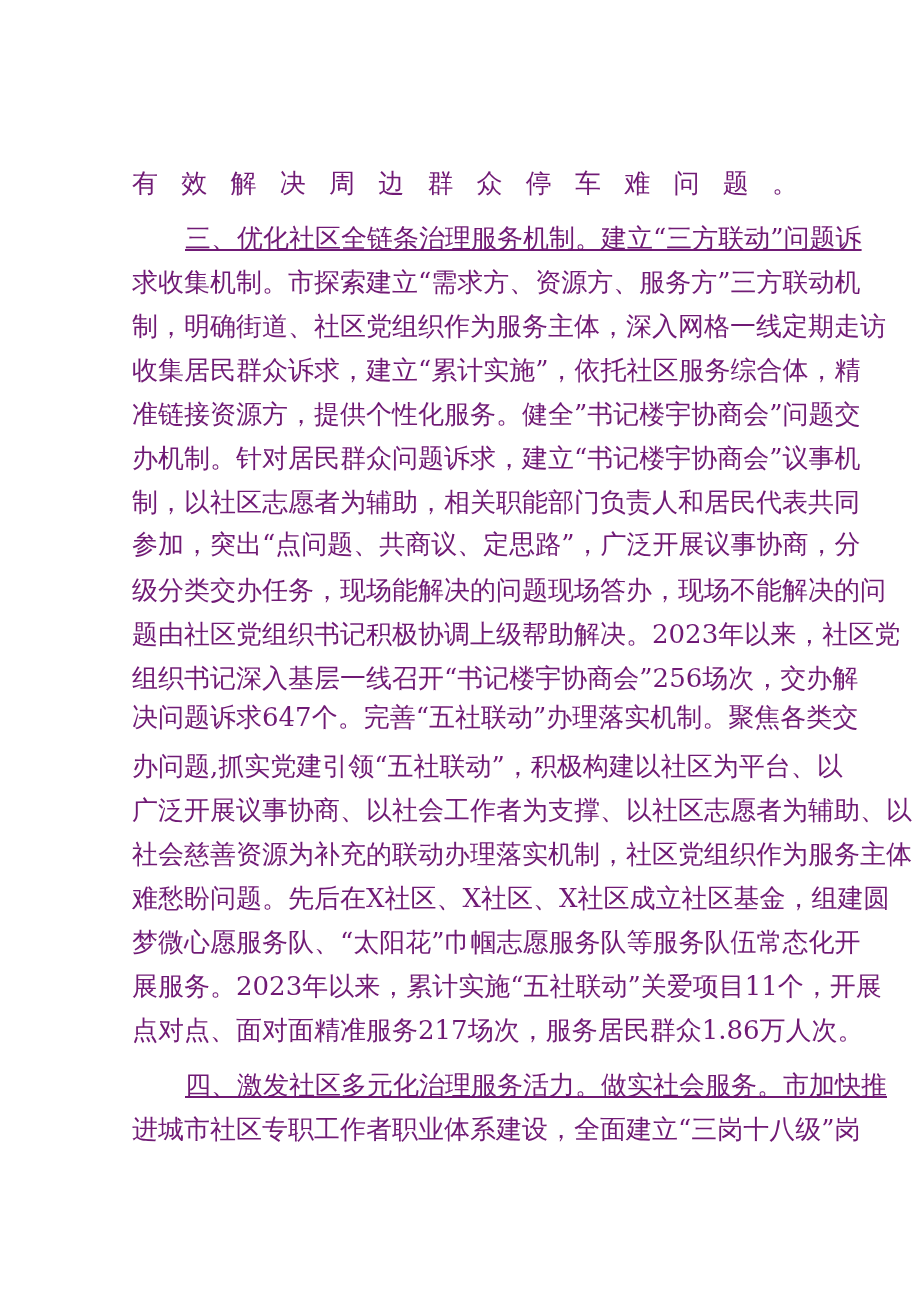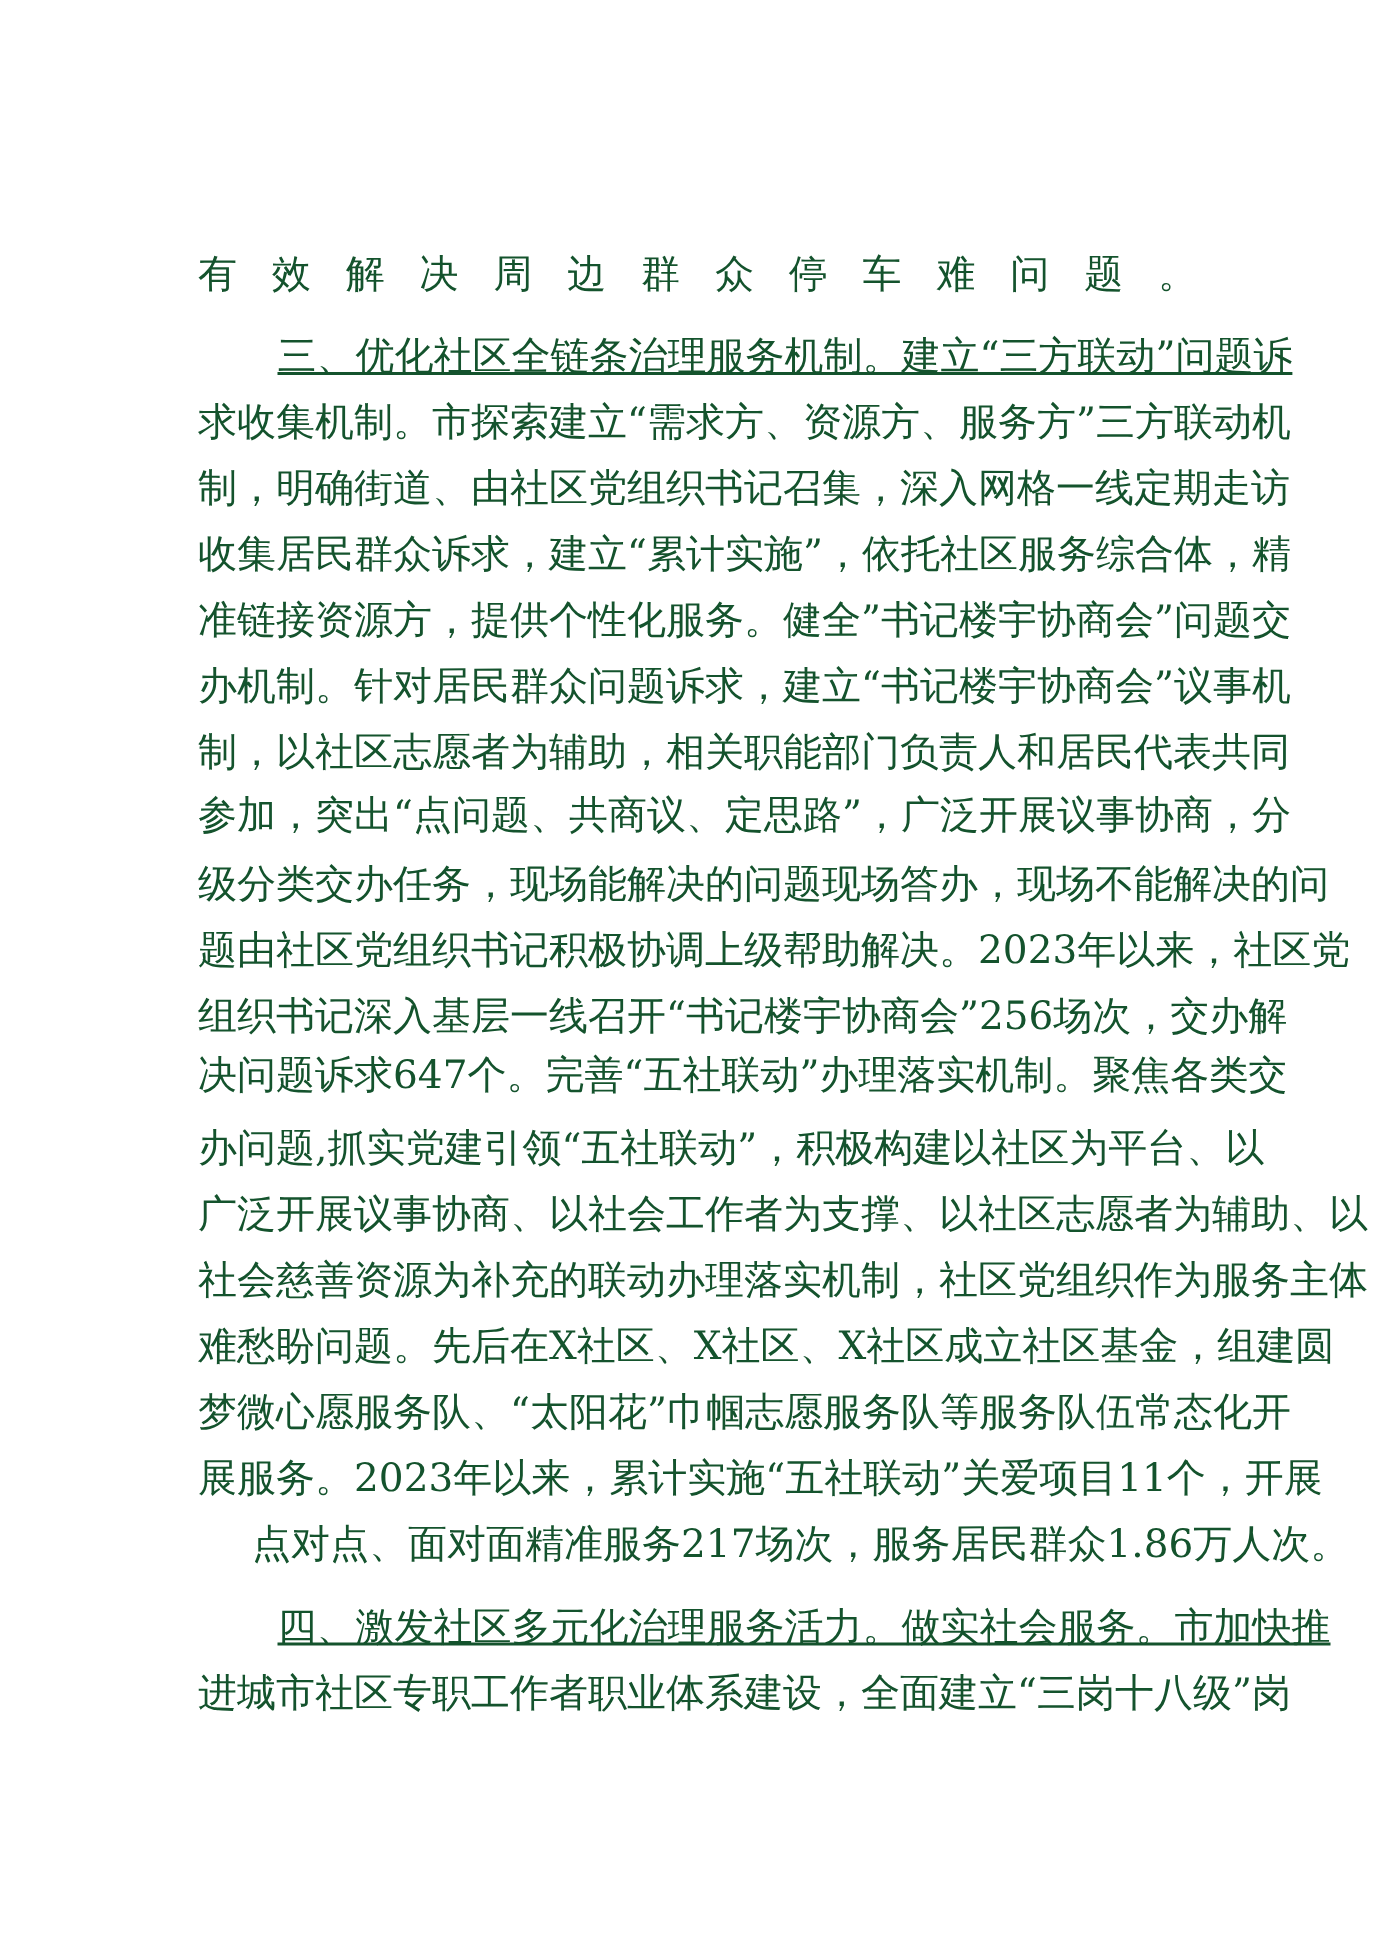--- a/index.html
+++ b/index.html
@@ -20,45 +20,44 @@
     width: 666px;
   }
   .line {
     position: absolute;
     left: 0;
     width: 666px;
     height: 34px;
     font-family: "DejaVu Serif", "Liberation Serif", serif;
     font-size: 26px;
     line-height: 34px;
-    color: #14532d;
+    color: #701a75;
     white-space: nowrap;
     text-align: justify;
     text-align-last: justify;
     letter-spacing: 0;
   }
   .line.last {
     text-align-last: left;
-    margin-left: 36px;
   }
   .line.indent {
     padding-left: 53px;
     width: 613px;
     text-decoration: underline;
   }
 </style>
 </head>
 <body>
 
 <div class="page">
   <div class="line" style="top:166px">有效解决周边群众停车难问题。</div>
 
   <div class="line indent" style="top:221px">三、优化社区全链条治理服务机制。建立“三方联动”问题诉</div>
   <div class="line" style="top:265px">求收集机制。市探索建立“需求方、资源方、服务方”三方联动机</div>
-  <div class="line" style="top:309px">制，明确街道、由社区党组织书记召集，深入网格一线定期走访</div>
+  <div class="line" style="top:309px">制，明确街道、社区党组织作为服务主体，深入网格一线定期走访</div>
   <div class="line" style="top:353px">收集居民群众诉求，建立“累计实施”，依托社区服务综合体，精</div>
   <div class="line" style="top:397px">准链接资源方，提供个性化服务。健全”书记楼宇协商会”问题交</div>
   <div class="line" style="top:441px">办机制。针对居民群众问题诉求，建立“书记楼宇协商会”议事机</div>
   <div class="line" style="top:485px">制，以社区志愿者为辅助，相关职能部门负责人和居民代表共同</div>
   <div class="line" style="top:527px">参加，突出“点问题、共商议、定思路”，广泛开展议事协商，分</div>
   <div class="line" style="top:573px">级分类交办任务，现场能解决的问题现场答办，现场不能解决的问</div>
   <div class="line" style="top:617px">题由社区党组织书记积极协调上级帮助解决。2023年以来，社区党</div>
   <div class="line" style="top:661px">组织书记深入基层一线召开“书记楼宇协商会”256场次，交办解</div>
   <div class="line" style="top:700px">决问题诉求647个。完善“五社联动”办理落实机制。聚焦各类交</div>
   <div class="line" style="top:749px">办问题,抓实党建引领“五社联动”，积极构建以社区为平台、以</div>

